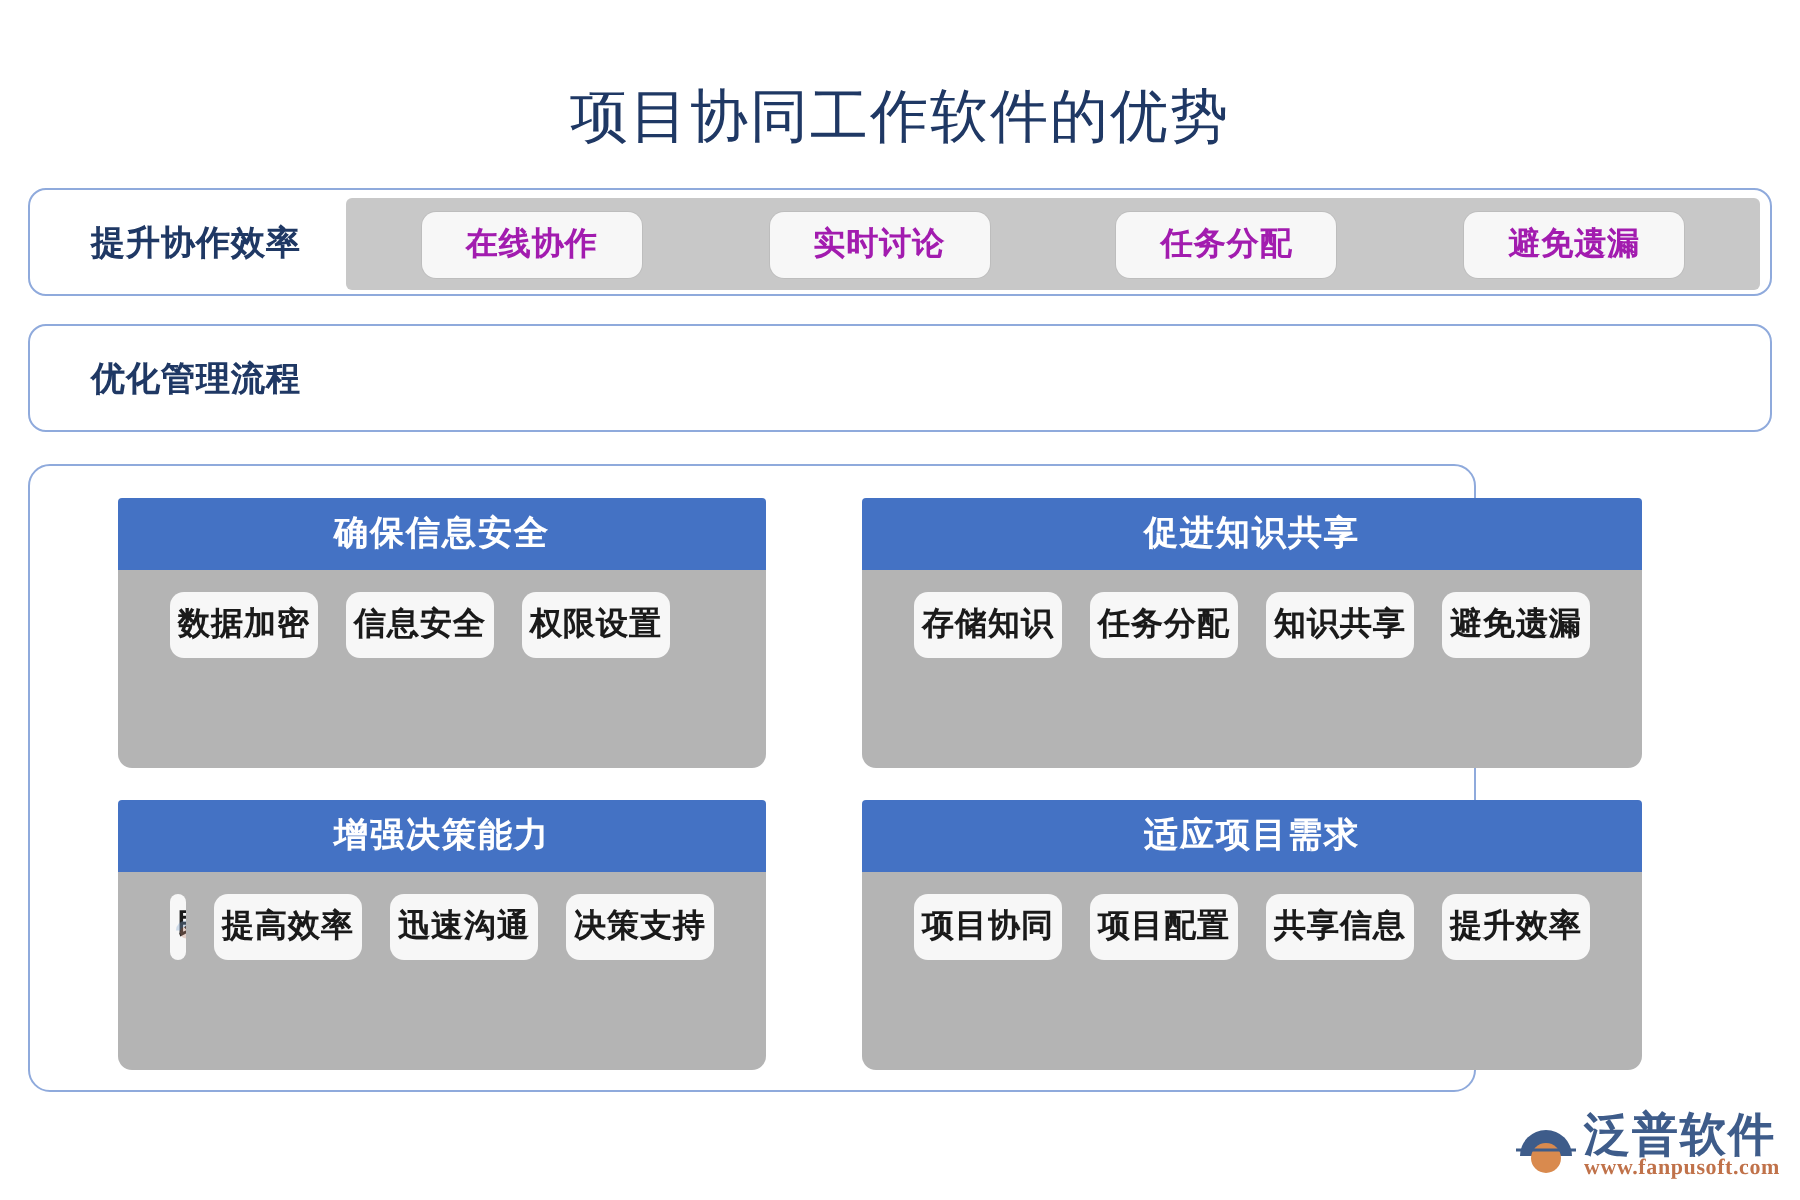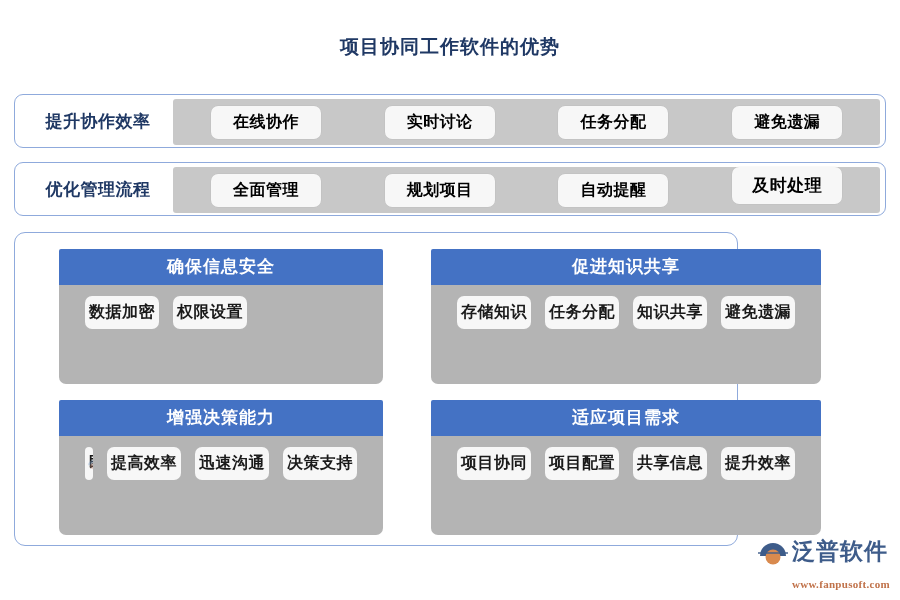--- a/index.html
+++ b/index.html
@@ -11,22 +11,22 @@
     height: 600px;
     background: #ffffff;
     font-family: "Liberation Sans", "DejaVu Sans", sans-serif;
     overflow: hidden;
     position: relative;
   }
 
   #page-title {
     text-align: center;
     color: #1F3864;
-    font-size: 19px;
-    font-weight: bold;
+    font-size: 29px;
+    font-weight: normal;
     letter-spacing: 1px;
     padding-top: 23px;
     line-height: 1.2;
   }
 
   
   .row-band {
     position: absolute;
     left: 14px;
     width: 872px;
@@ -67,21 +67,21 @@
     align-items: center;
     justify-content: space-around;
     padding: 0 6px;
     box-sizing: border-box;
   }
   .row-gray.g2 { background: #C8C8C8; }
 
   .pill {
     background: #F7F7F7;
     border-radius: 7px;
-    color: #000000;
+    color: #a21caf;
     font-size: 16px;
     font-weight: bold;
     letter-spacing: 0.5px;
     padding: 6px 22px;
     text-align: center;
     white-space: nowrap;
     box-shadow: 0 0 0 0.5px rgba(0,0,0,0.05);
   }
   .pill.tall {
     font-size: 17px;
@@ -170,36 +170,36 @@
     font-family: Liberation Mono, monospace;
   }
   .wm-sub { font-size: 4px; color: #c0a99a; letter-spacing: 0.2px; }
 
   
   #brand-logo {
     position: absolute;
     right: 10px;
     bottom: 10px;
     display: flex;
-    align-items: flex-start;
+    align-items: flex-end;
     gap: 4px;
   }
   .logo-mark { position: relative; width: 30px; height: 28px; flex: none; }
   .logo-text-wrap { display: flex; flex-direction: column; line-height: 1; }
   .logo-name {
     font-size: 23px;
     font-weight: bold;
     color: #3E5C8A;
     letter-spacing: 1px;
   }
   .logo-url {
     font-size: 11px;
     color: #C0724A;
     letter-spacing: 0.3px;
-    margin-top: 16px;
+    margin-top: 0;
     font-family: "Liberation Serif", serif;
     font-weight: bold;
   }
 </style>
 </head>
 <body>
 
 <h1 id="page-title">项目协同工作软件的优势</h1>
 
 <div class="row-band r1">
@@ -207,34 +207,29 @@
   <div class="row-gray">
     <div class="pill">在线协作</div>
     <div class="pill">实时讨论</div>
     <div class="pill">任务分配</div>
     <div class="pill">避免遗漏</div>
   </div>
 </div>
 
 <div class="row-band r2">
   <div class="row-label">优化管理流程</div>
-  <div class="row-gray g2">
-    <div class="pill">全面管理</div>
-    <div class="pill">规划项目</div>
-    <div class="pill">自动提醒</div>
-    <div class="pill tall">及时处理</div>
-  </div>
 </div>
 
 <div id="main-panel">
 
   <div class="card">
     <div class="card-header">确保信息安全</div>
     <div class="card-body">
       <div class="cell">数据加密</div>
+      <div class="cell">信息安全</div>
       <div class="cell">权限设置</div>
     </div>
   </div>
 
   <div class="card">
     <div class="card-header">促进知识共享</div>
     <div class="card-body">
       <div class="cell">存储知识</div>
       <div class="cell">任务分配</div>
       <div class="cell">知识共享</div>

